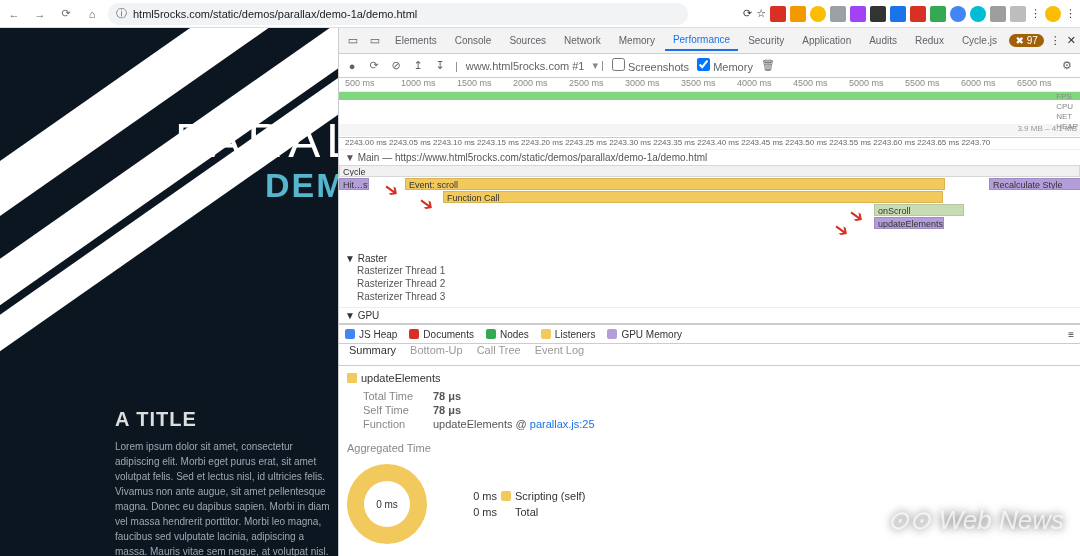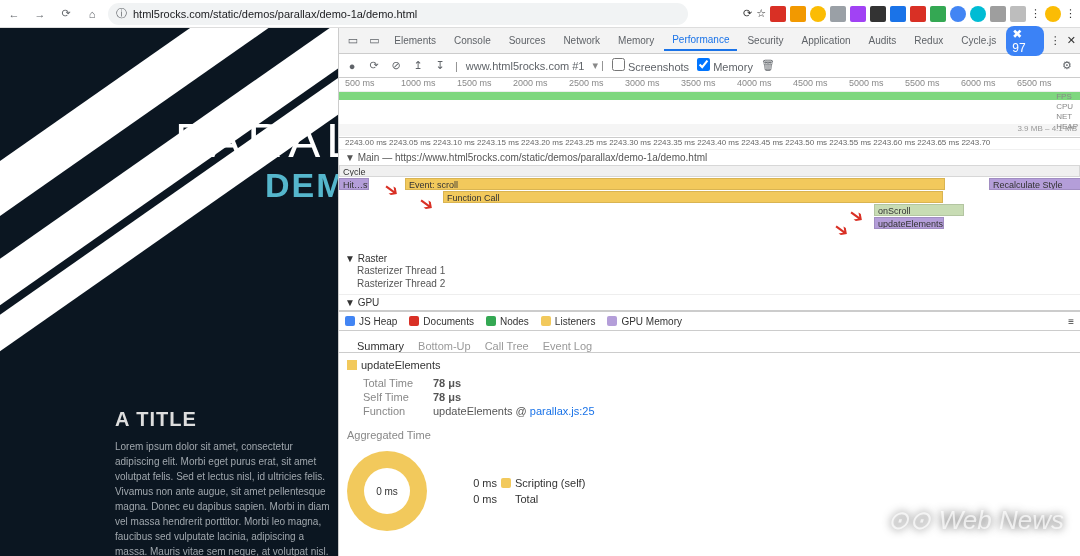--- a/index.html
+++ b/index.html
@@ -19,21 +19,21 @@
 .paral{position:absolute;top:85px;left:175px;font-size:48px;font-weight:300;letter-spacing:6px;color:#fff}
 .demo{position:absolute;top:138px;left:265px;font-size:34px;font-weight:700;color:#55b6cc;letter-spacing:2px}
 .article{position:absolute;top:380px;left:115px;right:0;color:#ddd}
 .article h2{font-size:20px;font-weight:700;margin-bottom:8px;letter-spacing:1px}
 .article p{font-size:10px;line-height:1.5;color:#a0a7ad}
 .devtools{flex:1;display:flex;flex-direction:column;background:#fff;border-left:1px solid #ccc}
 .dt-header{height:26px;border-bottom:1px solid #ccc;display:flex;align-items:center;padding:0 4px;gap:2px;background:#f3f3f3}
 .dt-tab{padding:4px 8px;font-size:10px;color:#5f6368;cursor:pointer}
 .dt-tab.active{color:#1a73e8;border-bottom:2px solid #1a73e8}
 .dt-header-right{margin-left:auto;display:flex;align-items:center;gap:6px}
-.err-badge{background:#3b82f6;color:#fff;border-radius:8px;padding:1px 6px;font-size:12px}
+.err-badge{background:#a16207;color:#fff;border-radius:8px;padding:1px 6px;font-size:10px}
 .perf-toolbar{height:24px;border-bottom:1px solid #ccc;display:flex;align-items:center;padding:0 6px;gap:8px;font-size:11px;color:#5f6368}
 .perf-btn{width:14px;height:14px;display:flex;align-items:center;justify-content:center}
 .overview{height:60px;border-bottom:1px solid #ccc;position:relative}
 .ruler{height:14px;background:#fff;border-bottom:1px solid #eee;font-size:9px;color:#888;display:flex;padding-left:6px}
 .ruler span{width:56px}
 .cpu-lane{height:32px;background:#fff;position:relative}
 .cpu-activity{position:absolute;top:0;height:8px;background:#7fd77f;left:0;right:0}
 .heap-lane{height:12px;background:#f5f5f5;font-size:8px;color:#999;text-align:right;padding-right:3px}
 .ov-labels{position:absolute;right:2px;top:14px;font-size:8px;color:#888;text-align:left;line-height:10px}
 .flame{border-bottom:1px solid #ccc;background:#fff}
@@ -50,21 +50,21 @@
 .fc{left:104px;width:500px;top:26px}
 .onscroll{left:535px;width:90px;top:39px;background:#c8dcb4}
 .upd{left:535px;width:70px;top:52px}
 .arrow{position:absolute;color:#d93025;font-size:18px;transform:rotate(35deg)}
 .raster{padding:4px 6px;font-size:10px}
 .raster-row{padding:1px 0 1px 12px;color:#555}
 .gpu-row{padding:2px 6px;font-size:10px;border-top:1px solid #eee}
 .legend{height:20px;border-top:1px solid #ccc;border-bottom:1px solid #ccc;display:flex;align-items:center;padding:0 6px;gap:12px;font-size:10px}
 .legend-item{display:flex;align-items:center;gap:4px}
 .legend-sw{width:10px;height:10px;border-radius:2px}
-.details-tabs{height:22px;border-bottom:1px solid #ccc;display:flex;align-items:flex-end;padding:0 18px;gap:14px;font-size:11px}
+.details-tabs{height:22px;border-bottom:1px solid #ccc;display:flex;align-items:flex-start;padding:0 10px;gap:14px;font-size:11px}
 .dtab{color:#999}
 .dtab.active{color:#333}
 .summary{padding:6px 8px;font-size:11px}
 .fn-label{display:flex;align-items:center;gap:4px;margin-bottom:6px}
 .sq{width:10px;height:10px;background:#f2c95c}
 .kv{display:flex;gap:10px;margin:2px 16px;color:#555}
 .kv .k{width:60px;color:#888}
 .link{color:#1a73e8}
 .agg-area{display:flex;align-items:center;gap:30px;margin-top:10px}
 .donut{width:80px;height:80px;border-radius:50%;background:conic-gradient(#f2c95c 0 360deg);display:flex;align-items:center;justify-content:center;position:relative}
@@ -198,20 +198,21 @@
         <div class="flame-bar rendering upd">updateElements</div>
         <div class="arrow" style="left:45px;top:14px">➔</div>
         <div class="arrow" style="left:80px;top:28px">➔</div>
         <div class="arrow" style="left:510px;top:40px">➔</div>
         <div class="arrow" style="left:495px;top:54px">➔</div>
       </div>
       <div class="raster">
         <div>▼ Raster</div>
         <div class="raster-row">Rasterizer Thread 1</div>
         <div class="raster-row">Rasterizer Thread 2</div>
+        <div class="raster-row">Rasterizer Thread 3</div>
       </div>
       <div class="gpu-row">▼ GPU</div>
     </div>
 
     <div class="legend">
       <div class="legend-item">
           <span class="legend-sw" style="background:#4285f4"></span>
           <span>JS Heap</span>
         </div>
       <div class="legend-item">

